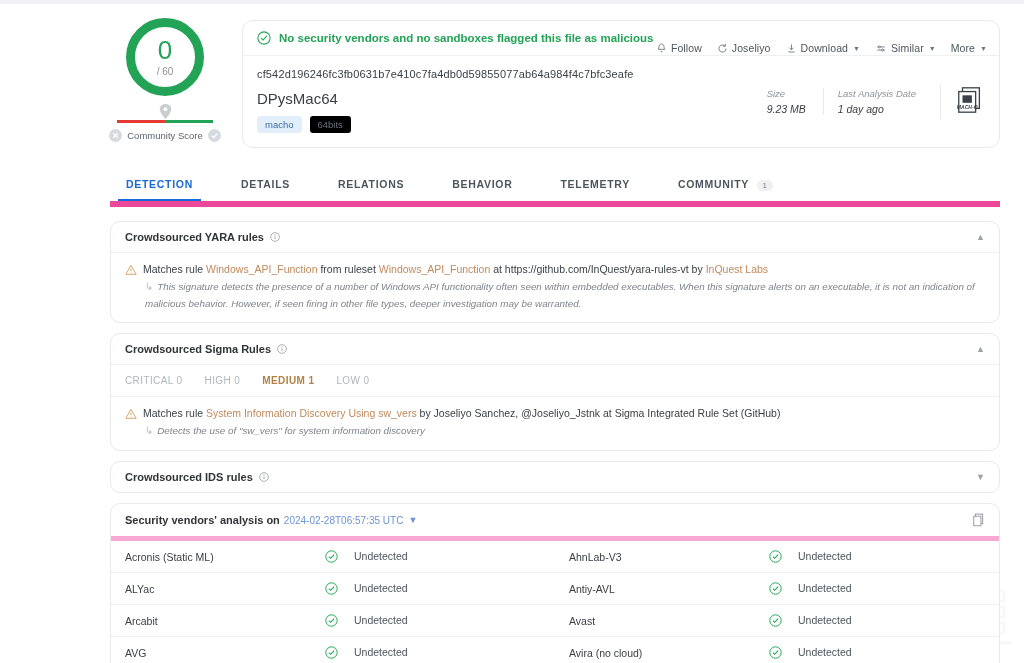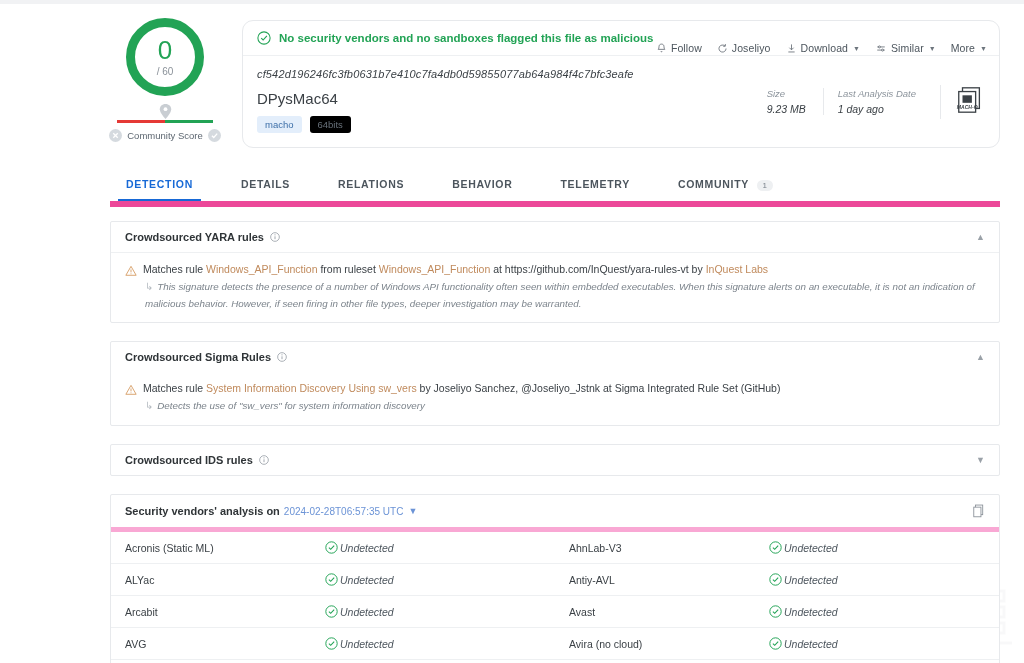--- a/index.html
+++ b/index.html
@@ -50,21 +50,21 @@
     position: relative;
   }
   .verdict-text { color: #22a355; font-size: 11.5px; font-weight: 700; }
   .actions { position: absolute; right: 12px; top: 21px; display: flex; gap: 15px; align-items: center; }
   .act { display: flex; align-items: center; gap: 4px; font-size: 10.5px; color: #4c555d; cursor: pointer; }
   .act .cap { letter-spacing: .1px; }
   .caret { font-size: 7px; color: #6d757d; margin-left: 1px; }
 
   .fileinfo { display: flex; padding: 12px 14px 14px 14px; }
   .fileinfo-left { flex: 1; min-width: 0; }
-  .hashline { font-size: 11px; color: #3b4146; letter-spacing: .15px; word-break: break-all; font-style: italic; }
+  .hashline { font-size: 11px; color: #3b4146; letter-spacing: .15px; word-break: break-all; }
   .fname { font-size: 15px; color: #3b4146; margin-top: 10px; }
   .tags { margin-top: 9px; display: flex; gap: 8px; }
   .tag { font-size: 9.5px; padding: 3px 8px; border-radius: 3px; }
   .tag.blue { background: #e3eefb; color: #3d6fa8; }
   .tag.gray { background: #000000; color: #68717a; }
 
   .meta { display: flex; align-items: center; padding-top: 2px; font-style: italic; }
   .meta-cell { padding: 0 14px; border-left: 1px solid #e7e9ec; min-width: 70px; }
   .meta-cell:first-child { border-left: none; }
   .meta-k { font-size: 9.5px; color: #8c949c; white-space: nowrap; }
@@ -82,30 +82,30 @@
     content: ""; position: absolute; left: 8px; right: 8px; bottom: -1px; height: 2.5px; background: #1769d6;
   }
   .tab .badge {
     display: inline-block; background: #eef0f2; color: #78808a;
     border-radius: 9px; font-size: 8px; padding: 1px 5px; margin-left: 5px; font-weight: 400;
     vertical-align: middle;
   }
 
   
   .content { margin: 14px 24px 0 110px; position: relative; z-index: 1; }
-  .card { border: 1px solid #e7e9ec; border-radius: 2px; background: #fff; margin-bottom: 18px; }
+  .card { border: 1px solid #e7e9ec; border-radius: 10px; background: #fff; margin-bottom: 10px; }
   .card-head {
     display: flex; align-items: center; padding: 9px 14px;
     font-size: 11px; font-weight: 700; color: #2f3437;
   }
   .card-head .info { margin-left: 6px; }
   .chev { margin-left: auto; color: #9aa1a8; font-size: 9px; }
 
   .rule-block { border-top: 1px solid #eef0f2; padding: 9px 14px 10px 14px; }
-  .rule-line { display: flex; align-items: flex-end; gap: 6px; font-size: 10.5px; color: #3b4146; line-height: 1.45; }
+  .rule-line { display: flex; align-items: center; gap: 6px; font-size: 10.5px; color: #3b4146; line-height: 1.45; }
   .warn-ico { flex: 0 0 auto; margin-top: 1px; }
   .lnk { color: #c08a5c; }
   .lnk2 { color: #c08a5c; }
   .rule-desc {
     font-size: 9.8px; font-style: italic; color: #7c848c; line-height: 1.7;
     margin: 2px 0 0 20px; max-width: 880px;
   }
   .arrow-sub { color: #b6bcc2; margin-right: 4px; font-style: normal; }
 
   .sev-tabs { border-top: 1px solid #eef0f2; border-bottom: 1px solid #eef0f2; padding: 10px 14px; display: flex; gap: 22px; }
@@ -119,21 +119,21 @@
   .vdate { color: #6b93d6; font-weight: 400; margin-left: 4px; font-size: 10px; }
   .vchev { color: #6b93d6; margin-left: 5px; font-size: 9px; }
   .copy-ico { margin-left: auto; }
 
   .vgrid { display: grid; grid-template-columns: 1fr 1fr; }
   .vrow {
     display: flex; align-items: center;
     padding: 9px 14px; border-top: 1px solid #eef0f2; font-size: 10.5px;
   }
   .vname { width: 200px; color: #3b4146; }
-  .vres { display: flex; align-items: center; gap: 2px; color: #4c555d; font-style: italic; }
+  .vres { display: flex; gap: 16px; color: #4c555d; }
   .vgrid .vrow:nth-child(1), .vgrid .vrow:nth-child(2) { border-top: 5px solid #f9a8d4; }
 </style>
 </head>
 <body>
 
 <div class="page">
 
   <svg class="watermark" viewBox="0 0 170 76">
     <g fill="none" stroke="#f2f3f4" stroke-width="3">
       <path d="M14 10 L40 36 M40 10 L14 36 M27 6 L27 40 M10 23 L44 23"></path>
@@ -301,20 +301,26 @@
     <div class="card">
       <div class="card-head">
         <span>Crowdsourced Sigma Rules</span>
         <svg class="info" width="10" height="10" viewBox="0 0 12 12">
           <circle cx="6" cy="6" r="5.2" fill="none" stroke="#9aa1a8" stroke-width="1"></circle>
           <path d="M6 5.2 L6 8.6" stroke="#9aa1a8" stroke-width="1.1"></path>
           <circle cx="6" cy="3.4" r=".7" fill="#9aa1a8"></circle>
         </svg>
         <span class="chev">▲</span>
       </div>
+      <div class="sev-tabs">
+        <span class="sev">CRITICAL 0</span>
+        <span class="sev">HIGH 0</span>
+        <span class="sev active">MEDIUM 1</span>
+        <span class="sev">LOW 0</span>
+      </div>
       <div class="rule-block" style="border-top:none">
         <div class="rule-line">
           <svg class="warn-ico" width="12" height="12" viewBox="0 0 14 14">
             <path d="M7 1.6 L13 12 L1 12 Z" fill="none" stroke="#d8a06a" stroke-width="1.1"></path>
             <path d="M7 5.2 L7 8.6" stroke="#d8a06a" stroke-width="1.1"></path>
             <circle cx="7" cy="10.2" r=".6" fill="#d8a06a"></circle>
           </svg>
           <div>
             <span>Matches rule </span><span class="lnk">System Information Discovery Using sw_vers</span><span> by Joseliyo Sanchez, @Joseliyo_Jstnk at Sigma Integrated Rule Set (GitHub)</span>
           </div>

